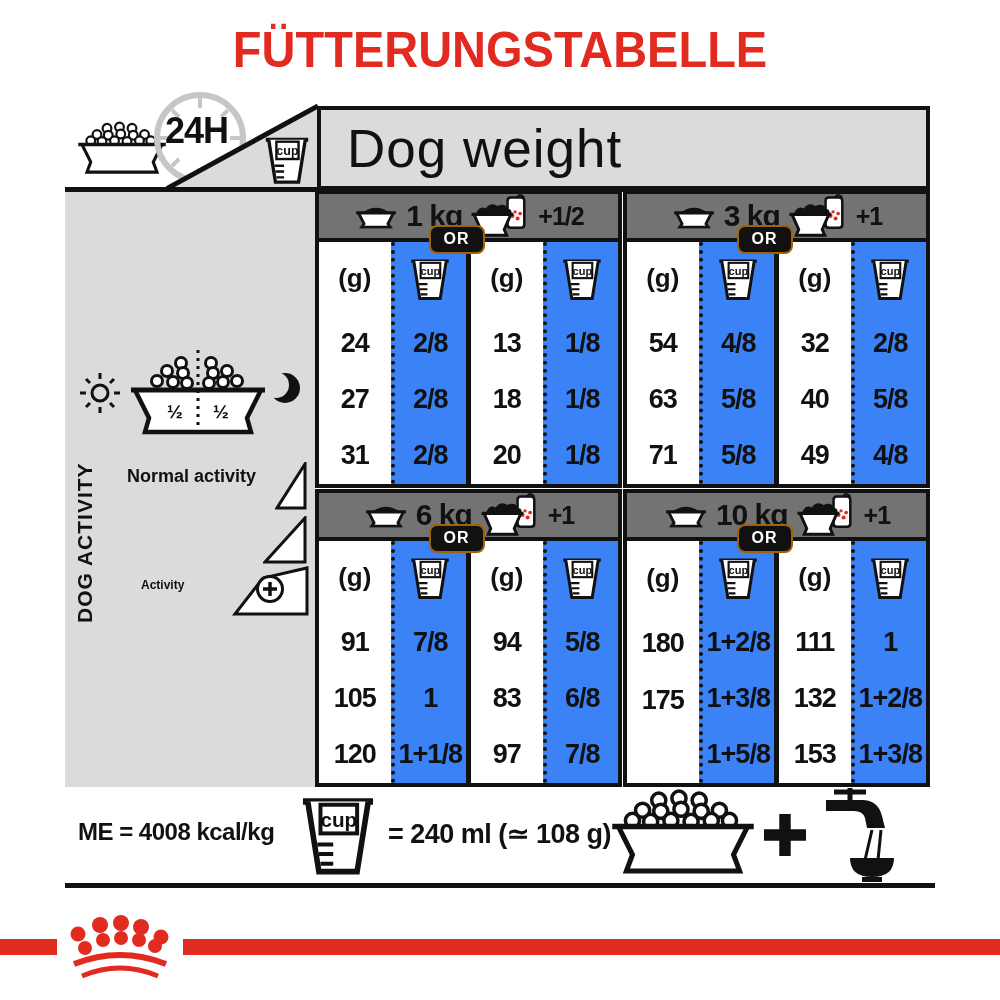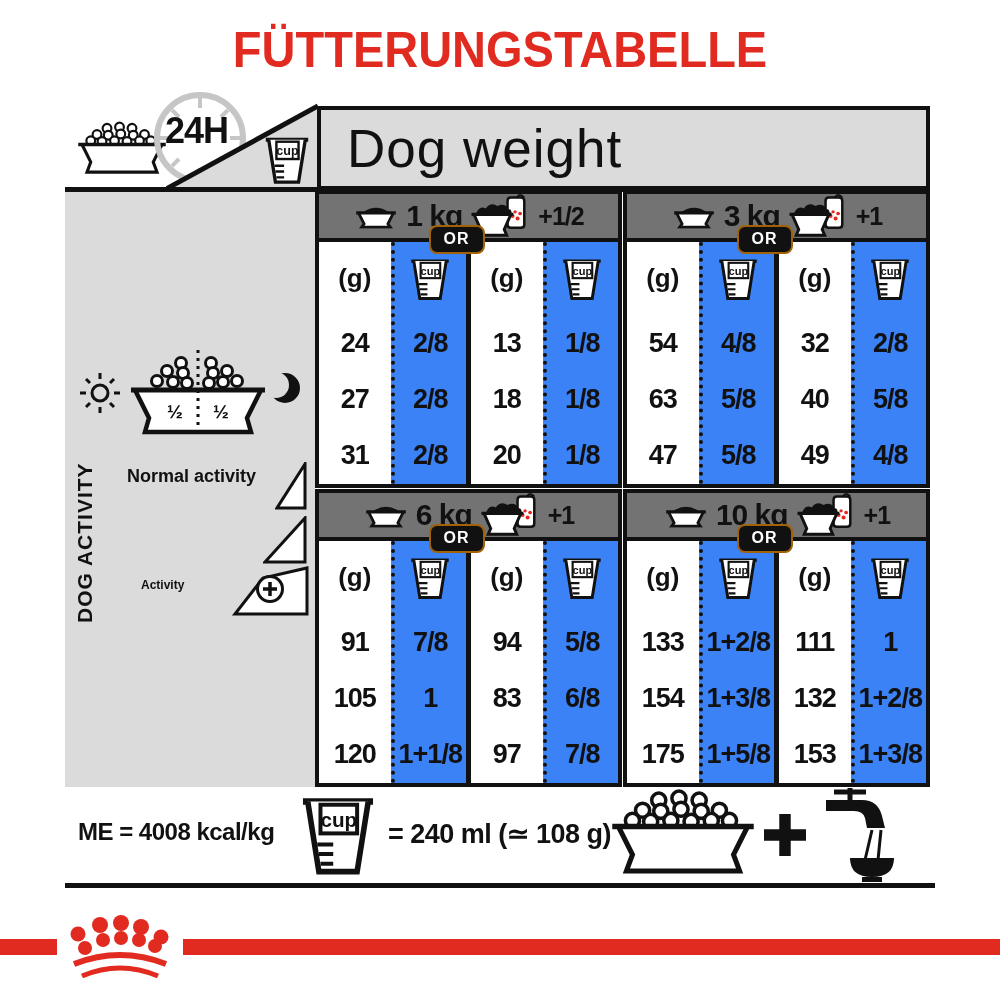--- a/index.html
+++ b/index.html
@@ -281,21 +281,21 @@
         </svg>
       <span class="extra-label">+1</span>
       <div class="or-badge">OR</div>
     </div>
     <div class="block-body">
       <div class="pair">
         <div class="colhalf">
           <div class="colhead">(g)</div>
           <div class="val">54</div>
           <div class="val">63</div>
-          <div class="val">47</div>
+          <div class="val">71</div>
         </div>
         <div class="colhalf col-cup">
           <div class="colhead">
             <svg width="40" height="46" viewBox="0 0 46 54">
                 <use href="#sym-cup"></use>
               </svg>
           </div>
           <div class="val">4/8</div>
           <div class="val">5/8</div>
           <div class="val">5/8</div>
@@ -383,22 +383,21 @@
       <svg width="62" height="44" viewBox="0 0 74 52">
           <use href="#sym-bowlpouch"></use>
         </svg>
       <span class="extra-label">+1</span>
       <div class="or-badge">OR</div>
     </div>
     <div class="block-body">
       <div class="pair">
         <div class="colhalf">
           <div class="colhead">(g)</div>
-          <div class="val">133</div>
-          <div class="val">154</div>
+          <div class="val">180</div>
           <div class="val">175</div>
         </div>
         <div class="colhalf col-cup">
           <div class="colhead">
             <svg width="40" height="46" viewBox="0 0 46 54">
                 <use href="#sym-cup"></use>
               </svg>
           </div>
           <div class="val">1+2/8</div>
           <div class="val">1+3/8</div>

